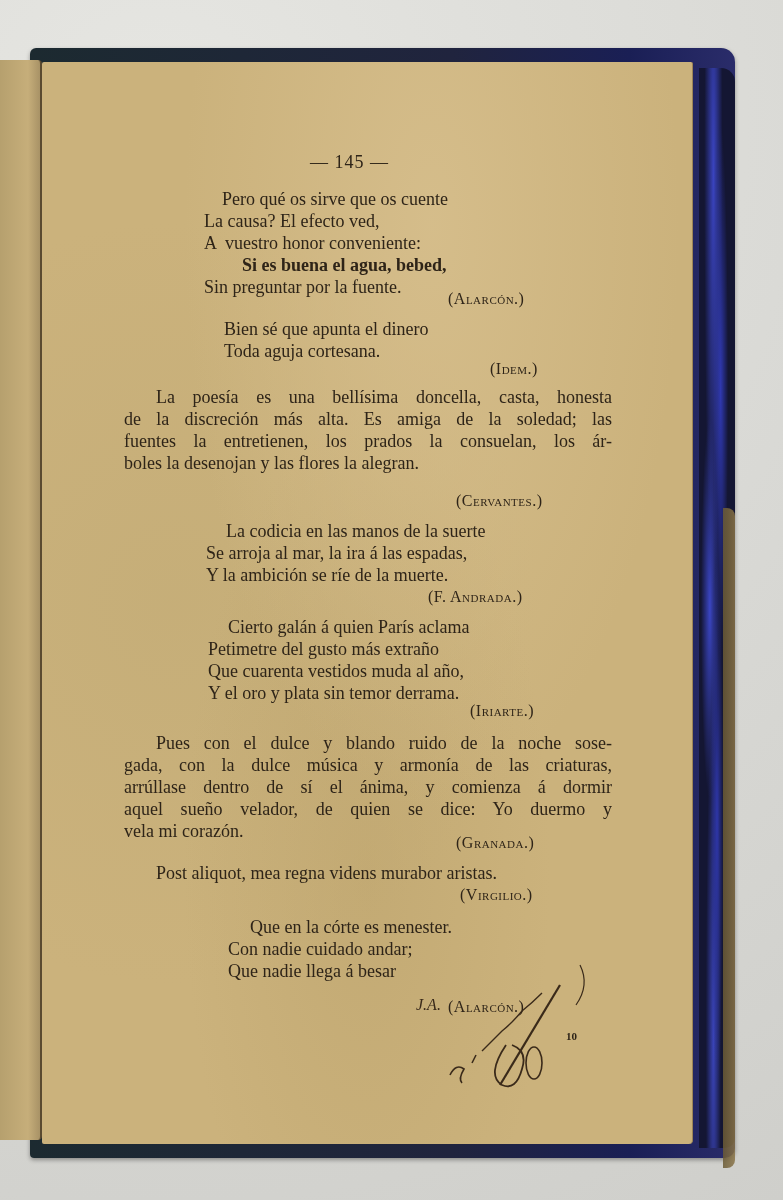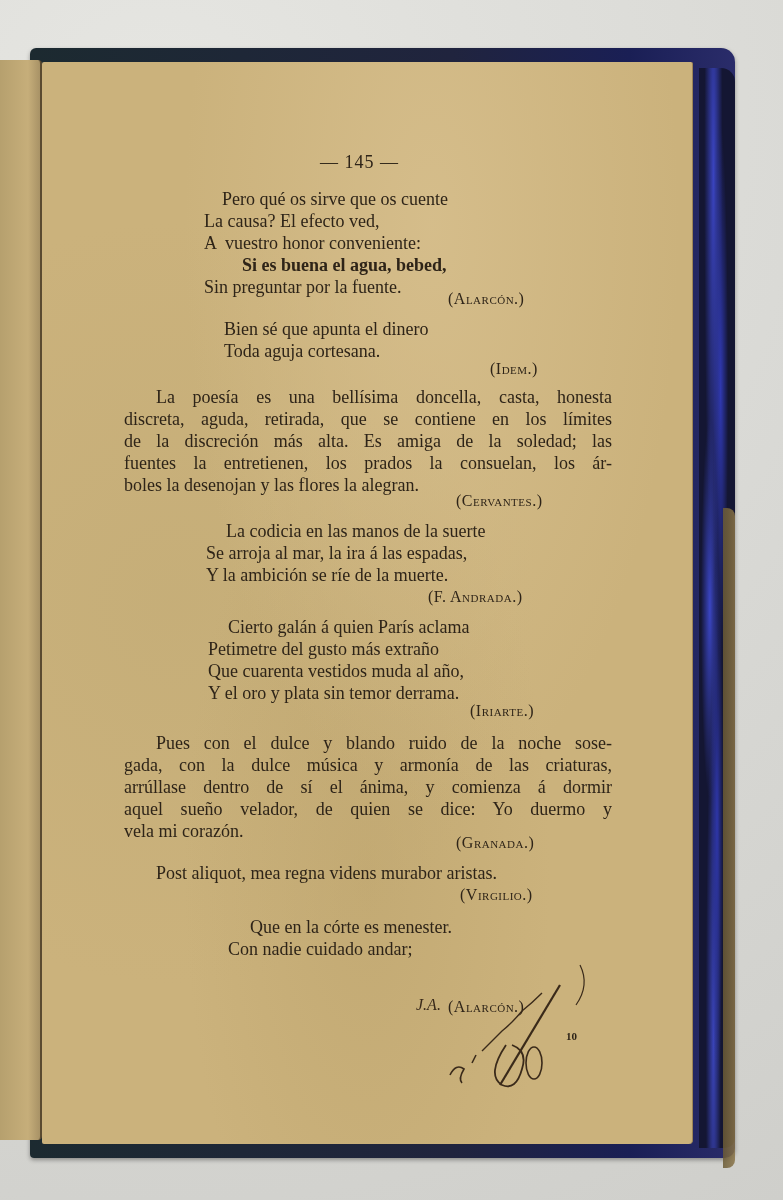--- a/index.html
+++ b/index.html
@@ -41,21 +41,21 @@
       position: absolute; left: 42px; top: 62px; width: 650px; height: 1082px;
       background: #cbb27c;
       background-image:
         radial-gradient(ellipse at 60% 15%, rgba(214,190,140,0.9) 0%, rgba(203,178,124,0) 45%),
         radial-gradient(ellipse at 50% 75%, rgba(180,155,100,0.35) 0%, rgba(203,178,124,0) 40%),
         radial-gradient(ellipse at 20% 50%, rgba(190,168,115,0.4) 0%, rgba(203,178,124,0) 50%);
       border-right: 1px solid #9c8456;
       border-radius: 2px 2px 4px 2px;
     }
     .text { position: absolute; color: #2e2418; font-size: 18px; line-height: 22px; white-space: nowrap; }
-    .page-number { position: absolute; left: 320px; top: 152px; font-size: 18px; color: #2e2418; letter-spacing: 1px; }
+    .page-number { position: absolute; left: 310px; top: 152px; font-size: 18px; color: #2e2418; letter-spacing: 1px; }
     .verse-line { display: block; }
     .attrib { position: absolute; color: #2e2418; font-size: 16px; white-space: nowrap; letter-spacing: 0.5px; }
     .prose { position: absolute; left: 124px; width: 488px; color: #2e2418; font-size: 18px; line-height: 22px; text-align: justify; }
     .prose-line { display: block; text-align: justify; text-align-last: justify; white-space: nowrap; }
     .prose-line.last { text-align-last: left; }
     .signature-num { position: absolute; left: 566px; top: 1030px; font-size: 11px; color: #2e2418; font-weight: bold; }
     .handwriting { position: absolute; left: 410px; top: 955px; width: 190px; height: 140px; }
     .ink-mark { position: absolute; left: 416px; top: 996px; color: #3a2a1a; font-size: 16px; font-style: italic; }
   </style>
 </head>
@@ -80,21 +80,20 @@
 <div class="attrib" style="left:448px; top:290px; font-variant:small-caps;">(Alarcón.)</div>
 
 <div class="text" style="left:224px; top:318px;">
   <span class="verse-line">Bien sé que apunta el dinero</span>
   <span class="verse-line">Toda aguja cortesana.</span>
 </div>
 <div class="attrib" style="left:490px; top:360px; font-variant:small-caps;">(Idem.)</div>
 
 <div class="prose" style="top:386px;">
   <span class="prose-line" style="padding-left:32px;">La poesía es una bellísima doncella, casta, honesta</span>
-  <span class="prose-line">discreta, aguda, retirada, que se contiene en los límites</span>
   <span class="prose-line">de la discreción más alta. Es amiga de la soledad; las</span>
   <span class="prose-line">fuentes la entretienen, los prados la consuelan, los ár-</span>
   <span class="prose-line last">boles la desenojan y las flores la alegran.</span>
 </div>
 <div class="attrib" style="left:456px; top:492px; font-variant:small-caps;">(Cervantes.)</div>
 
 <div class="text" style="left:206px; top:520px;">
   <span class="verse-line" style="padding-left:20px;">La codicia en las manos de la suerte</span>
   <span class="verse-line">Se arroja al mar, la ira á las espadas,</span>
   <span class="verse-line">Y la ambición se ríe de la muerte.</span>
@@ -119,20 +118,21 @@
 <div class="attrib" style="left:456px; top:834px; font-variant:small-caps;">(Granada.)</div>
 
 <div class="text" style="left:156px; top:862px;">
   <span class="verse-line">Post aliquot, mea regna videns murabor aristas.</span>
 </div>
 <div class="attrib" style="left:460px; top:886px; font-variant:small-caps;">(Virgilio.)</div>
 
 <div class="text" style="left:228px; top:916px;">
   <span class="verse-line" style="padding-left:22px;">Que en la córte es menester.</span>
   <span class="verse-line">Con nadie cuidado andar;</span>
+  <span class="verse-line">Que nadie llega á besar</span>
 </div>
 <div class="ink-mark">J.A.</div>
 <div class="attrib" style="left:448px; top:998px; font-variant:small-caps;">(Alarcón.)</div>
 
 <svg class="handwriting" viewBox="0 0 190 140">
   <path d="M40 120 q6 -12 14 -6 q-6 10 -2 14" stroke="#3a2a1a" stroke-width="1.6" fill="none"></path>
   <path d="M62 108 l4 -8" stroke="#3a2a1a" stroke-width="1.6" fill="none"></path>
   <path d="M72 96 q10 -10 20 -20 q10 -8 20 -20 q10 -8 20 -18" stroke="#3a2a1a" stroke-width="1.4" fill="none"></path>
   <path d="M150 30 l-60 100" stroke="#3a2a1a" stroke-width="2.2" fill="none"></path>
   <path d="M96 90 q-20 30 -4 40 q14 6 20 -16 q6 -18 -10 -24" stroke="#3a2a1a" stroke-width="1.8" fill="none"></path>

